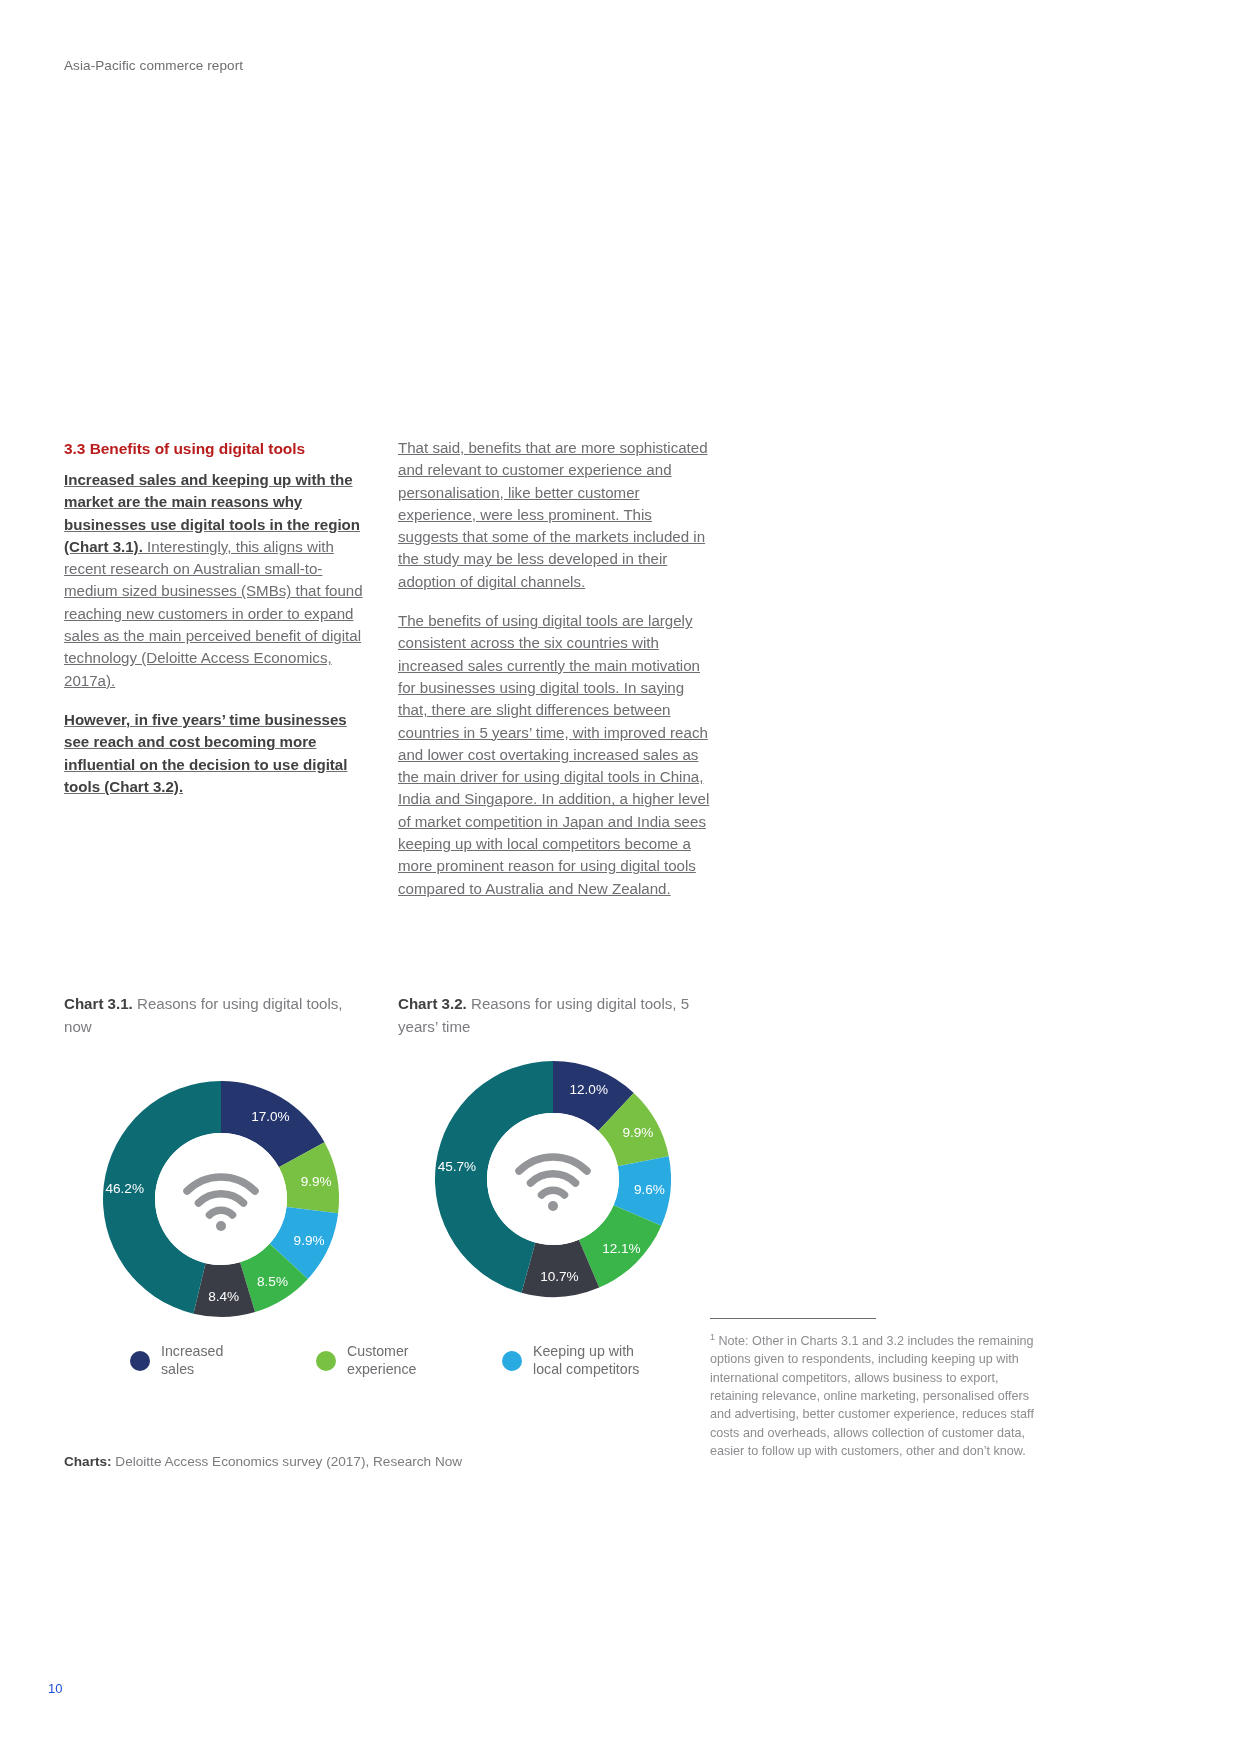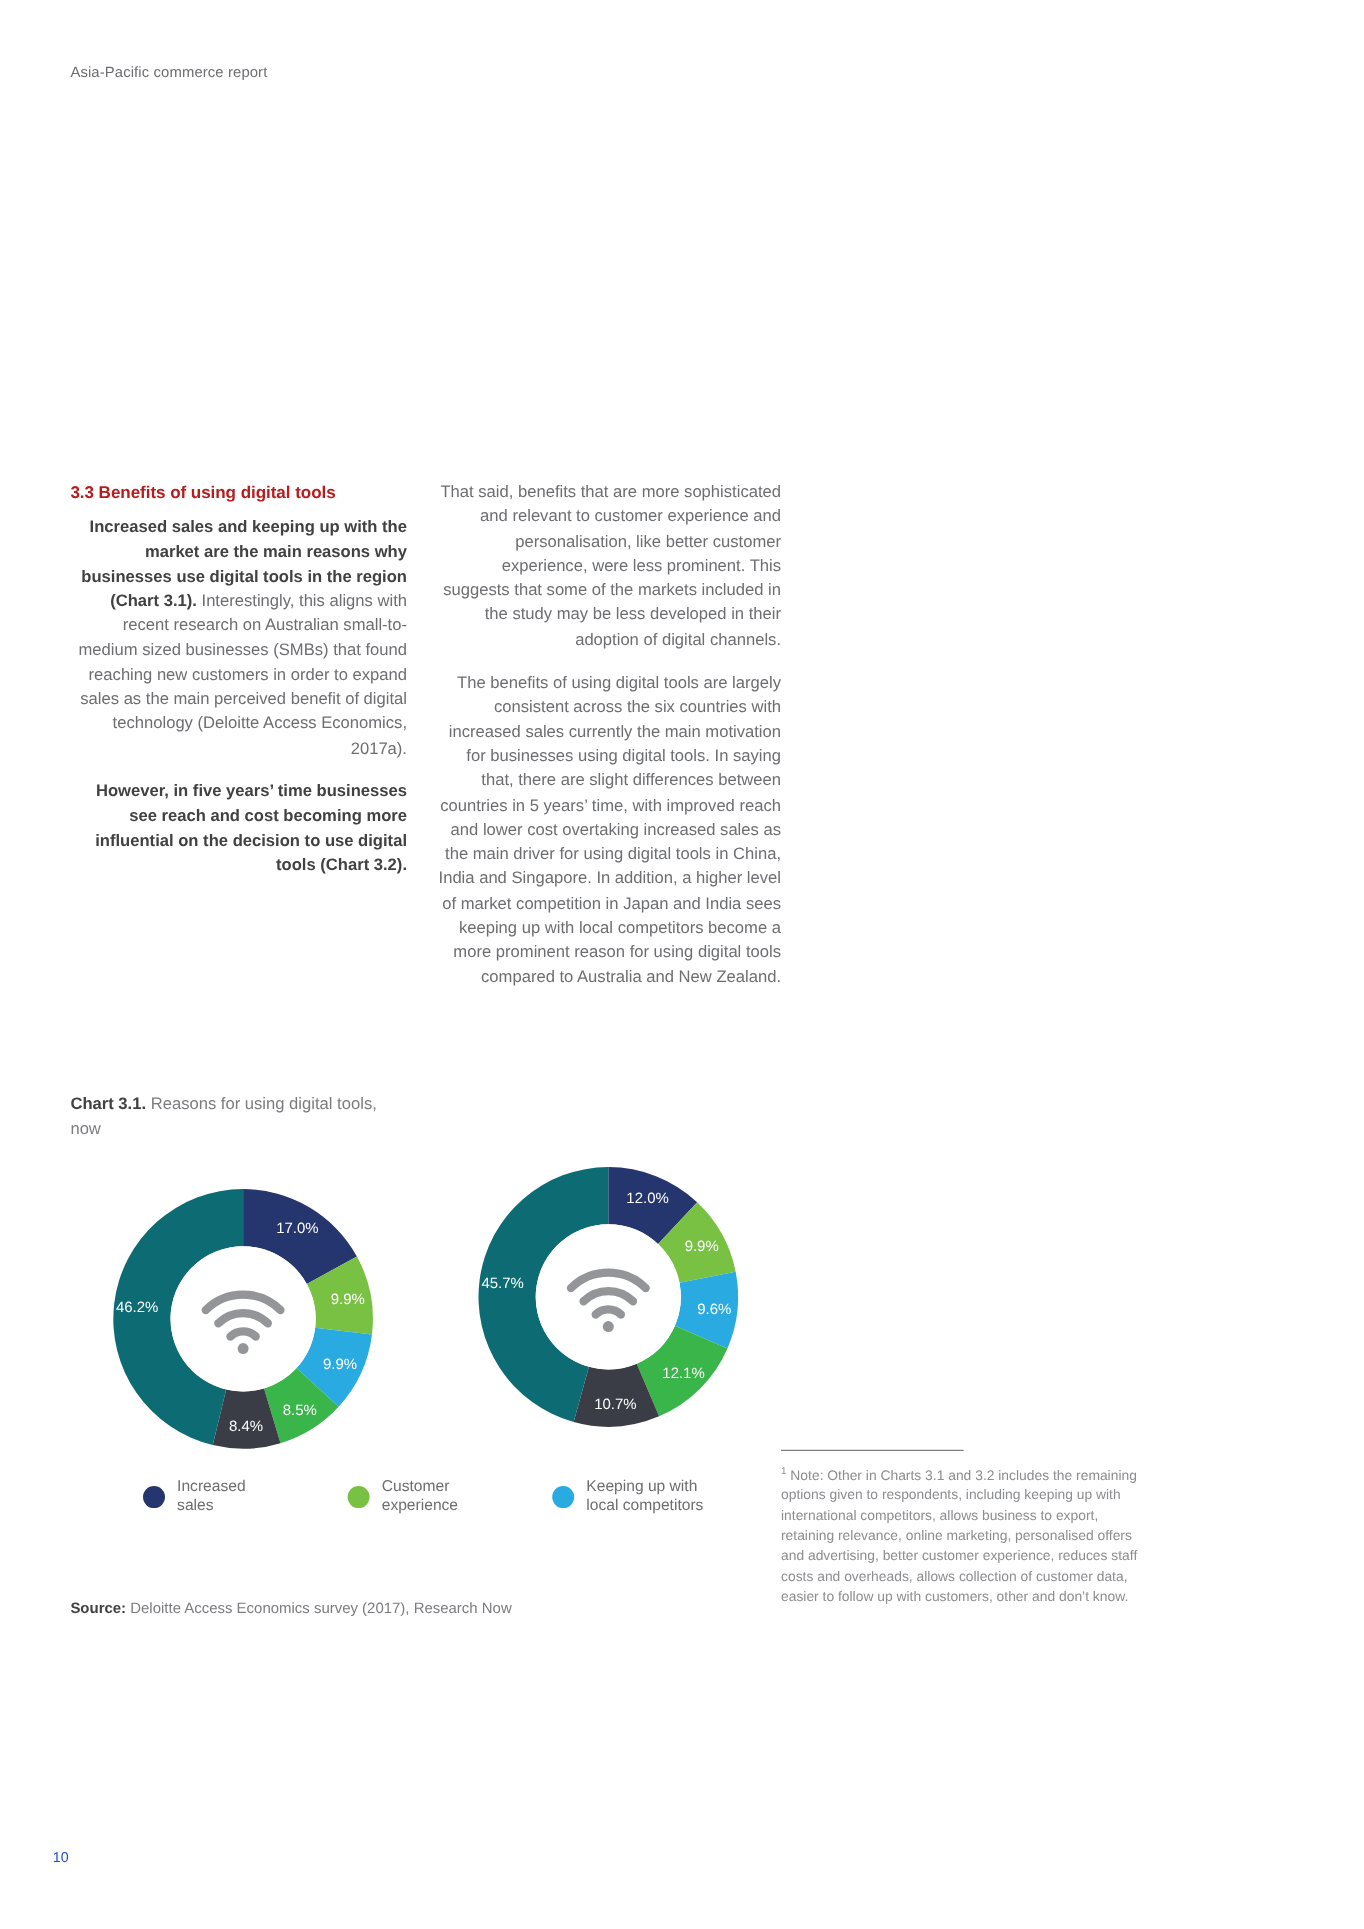--- a/index.html
+++ b/index.html
@@ -48,21 +48,22 @@
     line-height: 23px;
     margin-bottom: 9px;
     letter-spacing: -0.05px;
   }
 
   p.body {
     font-size: 15.1px;
     line-height: 22.3px;
     color: #6d6e71;
     margin-bottom: 17px;
-    text-align: right;
+    text-align: left;
+    text-decoration: underline;
   }
   p.body:last-child { margin-bottom: 0; }
   .lead {
     color: #414042;
     font-weight: bold;
   }
 
   
   .chart-caption {
     position: absolute;
@@ -173,20 +174,21 @@
     <p class="body"><span class="lead">Increased sales and keeping up with the market are the main reasons why businesses use digital tools in the region (Chart 3.1).</span><span> Interestingly, this aligns with recent research on Australian small-to-medium sized businesses (SMBs) that found reaching new customers in order to expand sales as the main perceived benefit of digital technology (Deloitte Access Economics, 2017a).</span></p>
     <p class="body"><span class="lead">However, in five years’ time businesses see reach and cost becoming more influential on the decision to use digital tools (Chart 3.2).</span></p>
   </div>
 
   <div class="col-right">
     <p class="body">That said, benefits that are more sophisticated and relevant to customer experience and personalisation, like better customer experience, were less prominent. This suggests that some of the markets included in the study may be less developed in their adoption of digital channels.</p>
     <p class="body">The benefits of using digital tools are largely consistent across the six countries with increased sales currently the main motivation for businesses using digital tools. In saying that, there are slight differences between countries in 5 years’ time, with improved reach and lower cost overtaking increased sales as the main driver for using digital tools in China, India and Singapore. In addition, a higher level of market competition in Japan and India sees keeping up with local competitors become a more prominent reason for using digital tools compared to Australia and New Zealand.</p>
   </div>
 
   <div class="chart-caption" id="caption-31"><span class="cap-label">Chart 3.1.</span><span> Reasons for using digital tools, now</span></div>
+  <div class="chart-caption" id="caption-32"><span class="cap-label">Chart 3.2.</span><span> Reasons for using digital tools, 5 years’ time</span></div>
 
   <div class="donut-wrap" id="donut-31">
     <svg viewBox="0 0 258 258">
       <g class="slices">
           <path d="M 129 11 A 118 118 0 0 1 232.46491047751212 72.26365979479816 L 186.87020416538815 97.26611480048032 A 66 66 0 0 0 129 63 Z" fill="#25356e"></path>
           <path d="M 232.46491047751212 72.26365979479816 A 118 118 0 0 1 246.13620305225538 143.25166427126302 L 194.51685933431236 136.97126984663865 A 66 66 0 0 0 186.87020416538815 97.26611480048032 Z" fill="#79c143"></path>
           <path d="M 246.13620305225538 143.25166427126302 A 118 118 0 0 1 215.84187196312416 208.89048299979382 L 177.5725724539508 173.68450744056264 A 66 66 0 0 0 194.51685933431236 136.97126984663865 Z" fill="#29abe2"></path>
           <path d="M 215.84187196312416 208.89048299979382 A 118 118 0 0 1 163.02048445212216 241.98940940478855 L 148.02840655796663 192.1974662772546 A 66 66 0 0 0 177.5725724539508 173.68450744056264 Z" fill="#39b54a"></path>
           <path d="M 163.02048445212216 241.98940940478855 A 118 118 0 0 1 101.42638587621819 243.73315041500769 L 113.57747006635933 193.17277904568226 A 66 66 0 0 0 148.02840655796663 192.1974662772546 Z" fill="#3a3d45"></path>
           <path d="M 101.42638587621819 243.73315041500769 A 118 118 0 0 1 128.99999999999997 11 L 129 63 A 66 66 0 0 0 113.57747006635933 193.17277904568226 Z" fill="#0d6b74"></path>
@@ -248,20 +250,20 @@
         <span class="legend-text">Customer
 experience</span>
       </div>
       <div class="legend-item">
         <span class="legend-swatch" style="background: rgb(41, 171, 226);"></span>
         <span class="legend-text">Keeping up with
 local competitors</span>
       </div>
     </div>
 
-  <div class="source-line"><span class="src-label">Source:</span><span> Deloitte Access Economics survey (2017), Research Now</span></div>
+  <div class="source-line"><span class="src-label">Charts:</span><span> Deloitte Access Economics survey (2017), Research Now</span></div>
 
   <div class="footnote-rule"></div>
   <div class="footnote"><sup>1</sup><span> Note: Other in Charts 3.1 and 3.2 includes the remaining options given to respondents, including keeping up with international competitors, allows business to export, retaining relevance, online marketing, personalised offers and advertising, better customer experience, reduces staff costs and overheads, allows collection of customer data, easier to follow up with customers, other and don’t know.</span></div>
 
   <div class="page-number">10</div>
 
 </div>
 
 </body></html>

